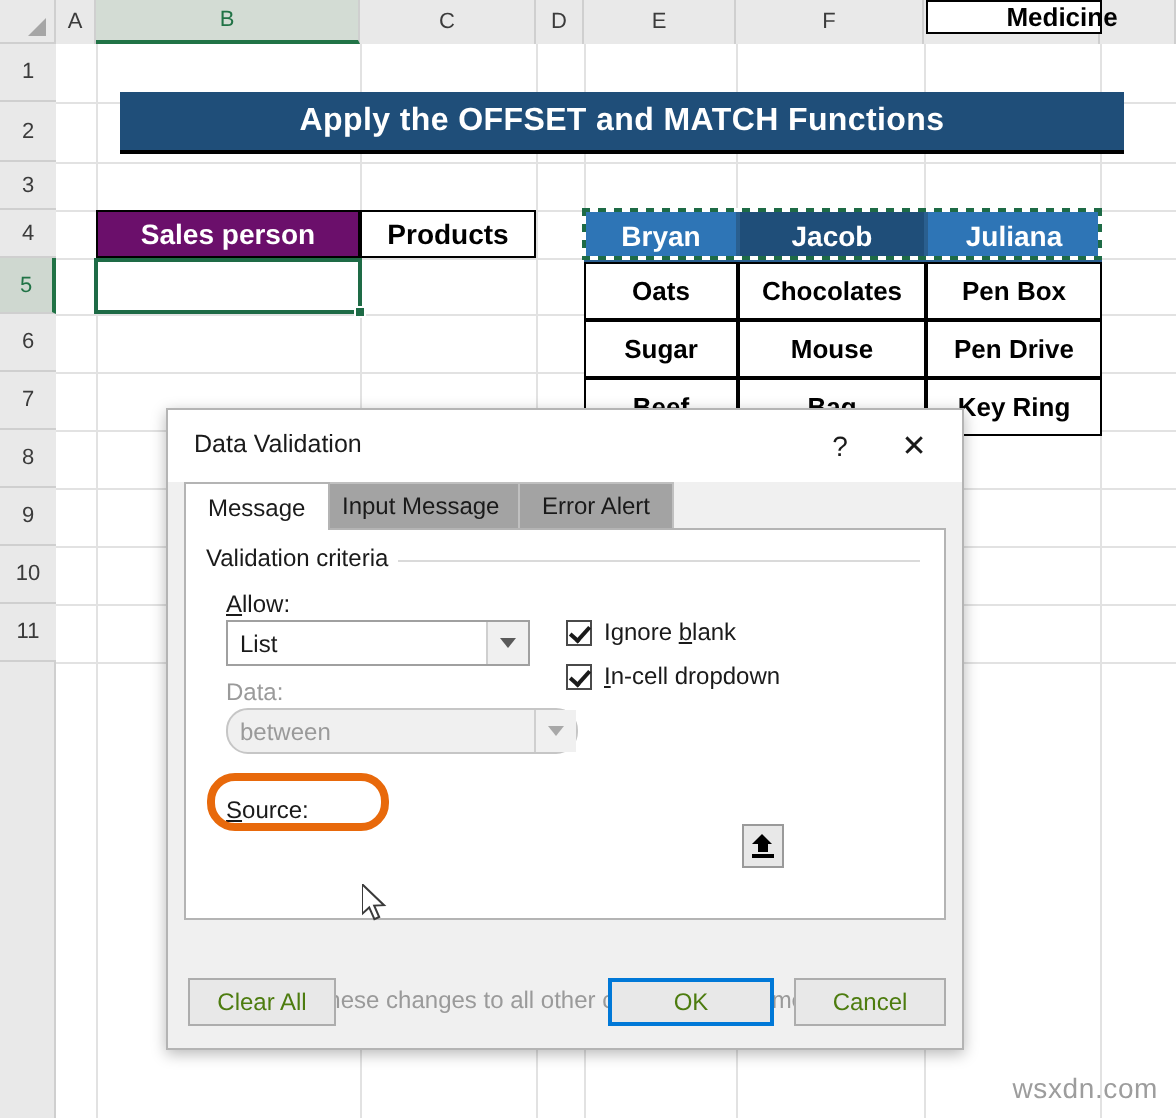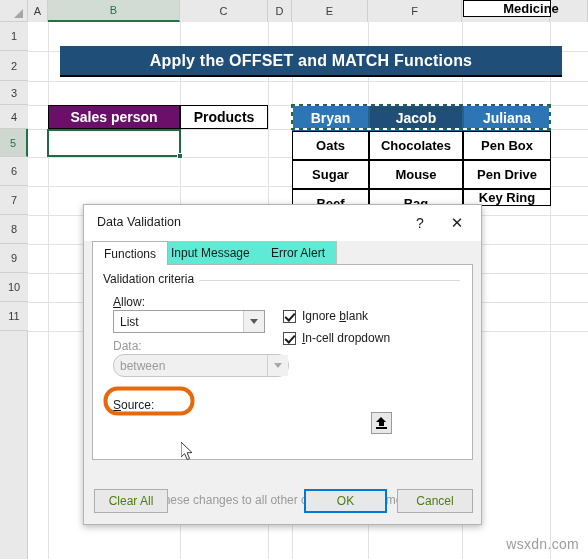--- a/index.html
+++ b/index.html
@@ -124,21 +124,21 @@
     position:absolute; right:8px; top:6px; width:32px; height:24px;
     display:flex; align-items:center; justify-content:center;
     font-size:15px; color:#1a1a1a; cursor:default;
   }
 
   .tabs { position:absolute; left:8px; top:36px; right:8px; height:23px; }
   .tab {
     position:absolute; top:0; height:23px; padding:0 11px;
     display:flex; align-items:center; justify-content:center;
     font-size:12px; color:#1a1a1a;
-    background:#5eead4; border:1px solid #c0c0c0; border-bottom:none;
+    background:#a3a3a3; border:1px solid #c0c0c0; border-bottom:none;
   }
   .tab.active { background:#fff; border-color:#b4b4b4; height:24px; z-index:3; }
 
   .panel {
     position:absolute; left:8px; top:59px; right:8px; height:196px;
     background:#fff; border:1px solid #b4b4b4;
   }
   .grouplbl { position:absolute; left:10px; top:7px; font-size:12px; color:#1a1a1a; background:#fff; padding-right:5px; z-index:2; }
   .grouprule { position:absolute; left:10px; right:12px; top:15px; height:1px; background:#dadada; }
 
@@ -272,35 +272,35 @@
       <div class="lt hd" style="left: 369px; top: 105px; width: 94px; height: 26px; background: rgb(31, 78, 121);">Jacob</div>
       <div class="lt hd" style="left: 463px; top: 105px; width: 88px; height: 26px; background: rgb(46, 117, 182);">Juliana</div>
       <div class="lt" style="left: 292px; top: 131px; width: 77px; height: 29px;">Oats</div>
       <div class="lt" style="left: 369px; top: 131px; width: 94px; height: 29px;">Chocolates</div>
       <div class="lt" style="left: 463px; top: 131px; width: 88px; height: 29px;">Pen Box</div>
       <div class="lt" style="left: 292px; top: 160px; width: 77px; height: 29px;">Sugar</div>
       <div class="lt" style="left: 369px; top: 160px; width: 94px; height: 29px;">Mouse</div>
       <div class="lt" style="left: 463px; top: 160px; width: 88px; height: 29px;">Pen Drive</div>
       <div class="lt" style="left: 292px; top: 189px; width: 77px; height: 29px;">Beef</div>
       <div class="lt" style="left: 369px; top: 189px; width: 94px; height: 29px;">Bag</div>
-      <div class="lt" style="left: 463px; top: 189px; width: 88px; height: 17px;">Key Ring</div>
+      <div class="lt" style="left: 463px; top: 189px; width: 88px; height: 29px;">Key Ring</div>
       <div class="lt" style="left: 463px; width: 88px; padding-left: 48px;">Medicine</div>
     </div>
   <div class="ants"></div>
 
   <div class="dlg">
 
     <div class="dlg-title">
       <div class="t">Data Validation</div>
       <div class="dlg-help">?</div>
       <div class="dlg-close">✕</div>
     </div>
 
     <div class="tabs">
-      <div class="tab active" style="left:0px;">Functions</div>
+      <div class="tab active" style="left:0px;">Message</div>
       <div class="tab" style="left:67px;">Input Message</div>
       <div class="tab" style="left:167px;">Error Alert</div>
     </div>
 
     <div class="panel">
       <div class="grouprule"></div>
       <div class="grouplbl">Validation criteria</div>
 
       <div class="flbl" style="left:20px; top:30px;"><u>A</u>llow:</div>
       <div class="combo" style="left:20px; top:45px; width:152px;">

